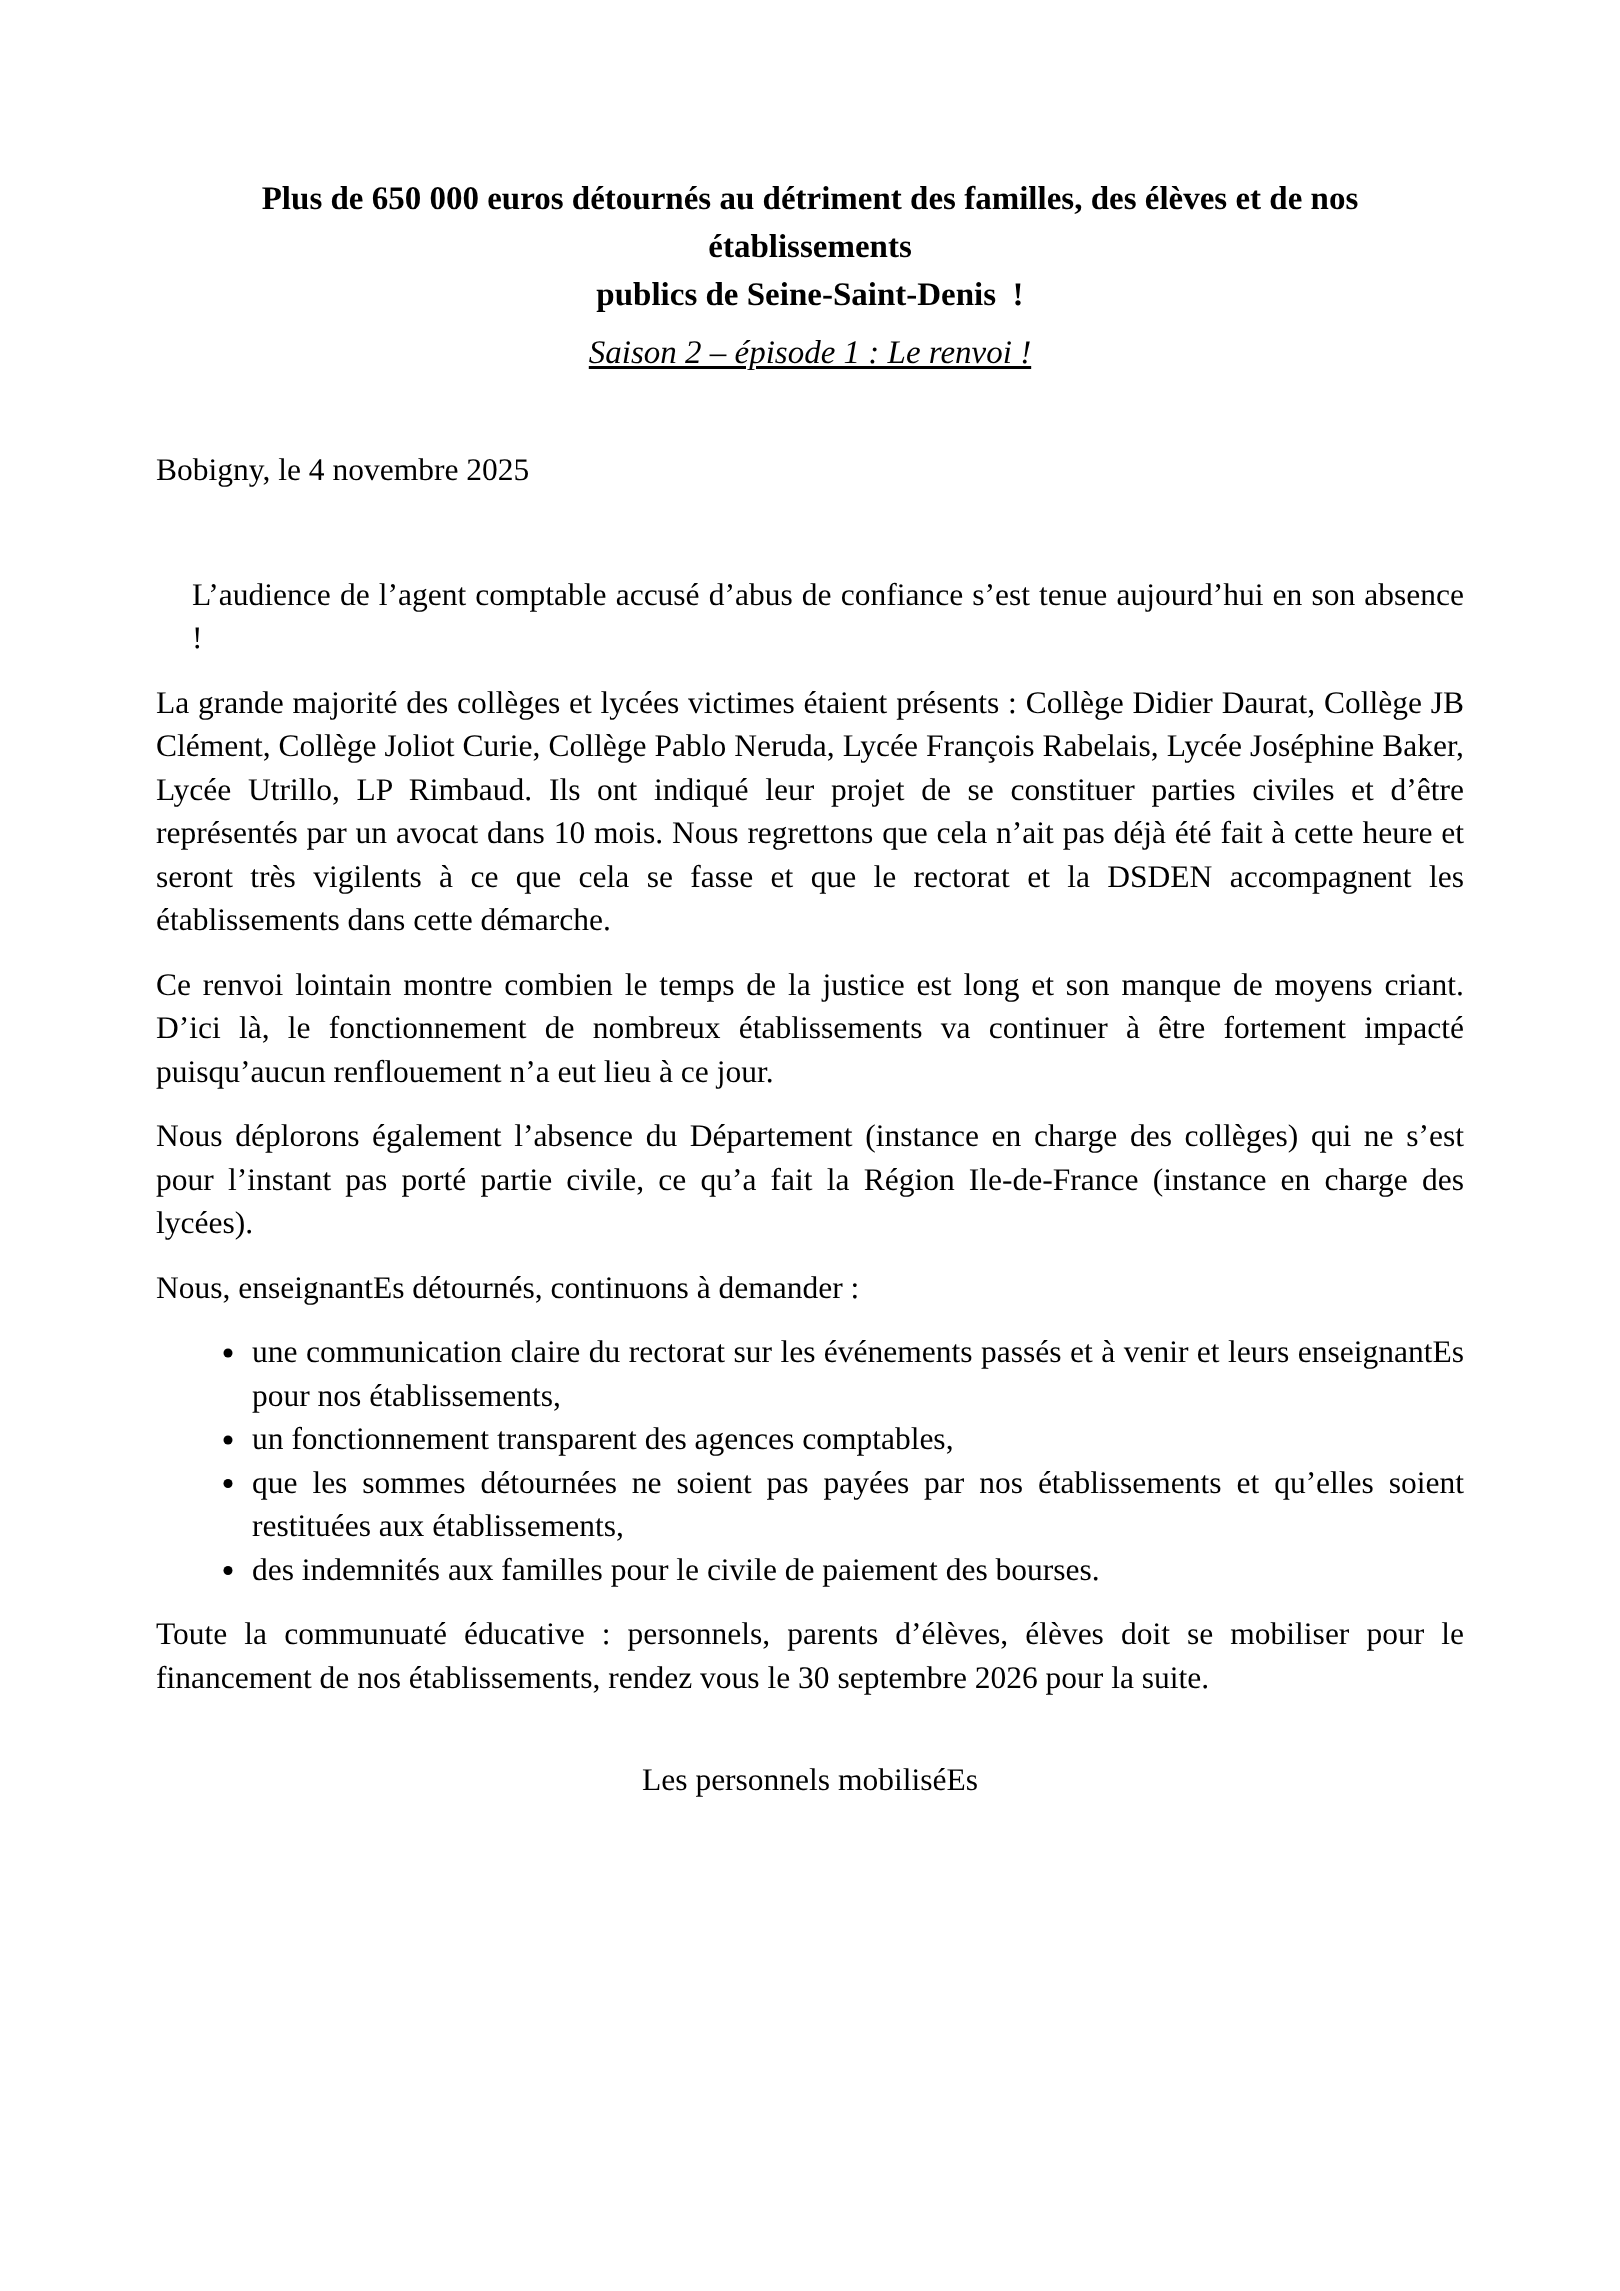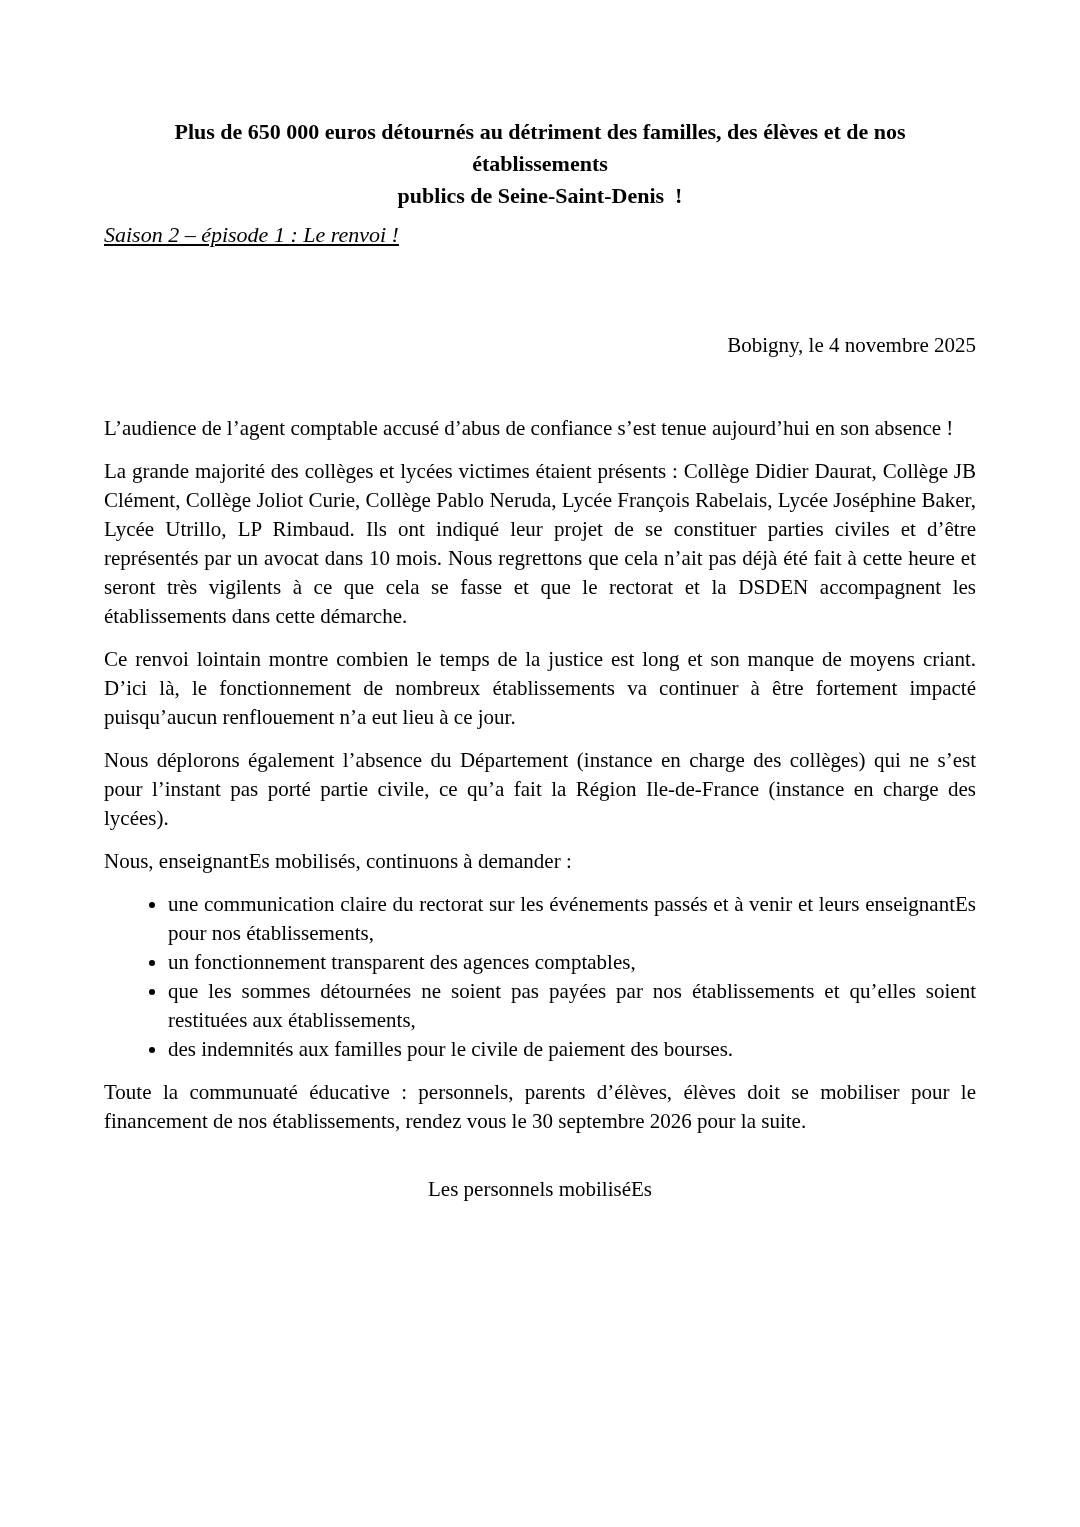--- a/index.html
+++ b/index.html
@@ -30,37 +30,37 @@
   }
   .title-line {
     display: block;
     white-space: pre-wrap;
   }
   .subtitle {
     margin: 7px 0 0 0;
     font-size: 22px;
     line-height: 32px;
     font-style: italic;
-    text-align: left;
+    text-align: center;
   }
   .subtitle-text {
     text-decoration: underline;
     white-space: pre-wrap;
   }
   .dateline {
-    margin: 80px 0 0 0;
-    text-align: right;
+    margin: 48px 0 0 0;
   }
   .para {
     margin: 0 0 14px 0;
     text-align: justify;
     text-align-last: left;
   }
   .para.first {
     margin-top: 54px;
+    margin-left: 24px;
   }
   ul.demands {
     margin: 0 0 14px 0;
     padding: 0 0 0 64px;
     list-style: disc outside;
   }
   ul.demands li {
     margin: 0;
     padding: 0;
     text-align: justify;
@@ -89,21 +89,21 @@
 
   <p class="para first">L’audience de l’agent comptable accusé d’abus de confiance s’est tenue aujourd’hui en son absence !</p>
 
 
   <p class="para">La grande majorité des collèges et lycées victimes étaient présents : Collège Didier Daurat, Collège JB Clément, Collège Joliot Curie, Collège Pablo Neruda, Lycée François Rabelais, Lycée Joséphine Baker, Lycée Utrillo, LP Rimbaud. Ils ont indiqué leur projet de se constituer parties civiles et d’être représentés par un avocat dans 10 mois. Nous regrettons que cela n’ait pas déjà été fait à cette heure et seront très vigilents à ce que cela se fasse et que le rectorat et la DSDEN accompagnent les établissements dans cette démarche.</p>
 
   <p class="para">Ce renvoi lointain montre combien le temps de la justice est long et son manque de moyens criant. D’ici là, le fonctionnement de nombreux établissements va continuer à être fortement impacté puisqu’aucun renflouement n’a eut lieu à ce jour.</p>
 
   <p class="para">Nous déplorons également l’absence du Département (instance en charge des collèges) qui ne s’est pour l’instant pas porté partie civile, ce qu’a fait la Région Ile-de-France (instance en charge des lycées).</p>
 
-  <p class="para">Nous, enseignantEs mobilisés, continuons à demander :</p>
+  <p class="para">Nous, enseignantEs détournés, continuons à demander :</p>
 
   <ul class="demands">
     <li>une communication claire du rectorat sur les événements passés et à venir et leurs enseignantEs pour nos établissements,</li>
     <li>un fonctionnement transparent des agences comptables,</li>
     <li>que les sommes détournées ne soient pas payées par nos établissements et qu’elles soient restituées aux établissements,</li>
     <li>des indemnités aux familles pour le civile de paiement des bourses.</li>
   </ul>
 
   <p class="para">Toute la communuaté éducative : personnels, parents d’élèves, élèves doit se mobiliser pour le financement de nos établissements, rendez vous le 30 septembre 2026 pour la suite.</p>
 

